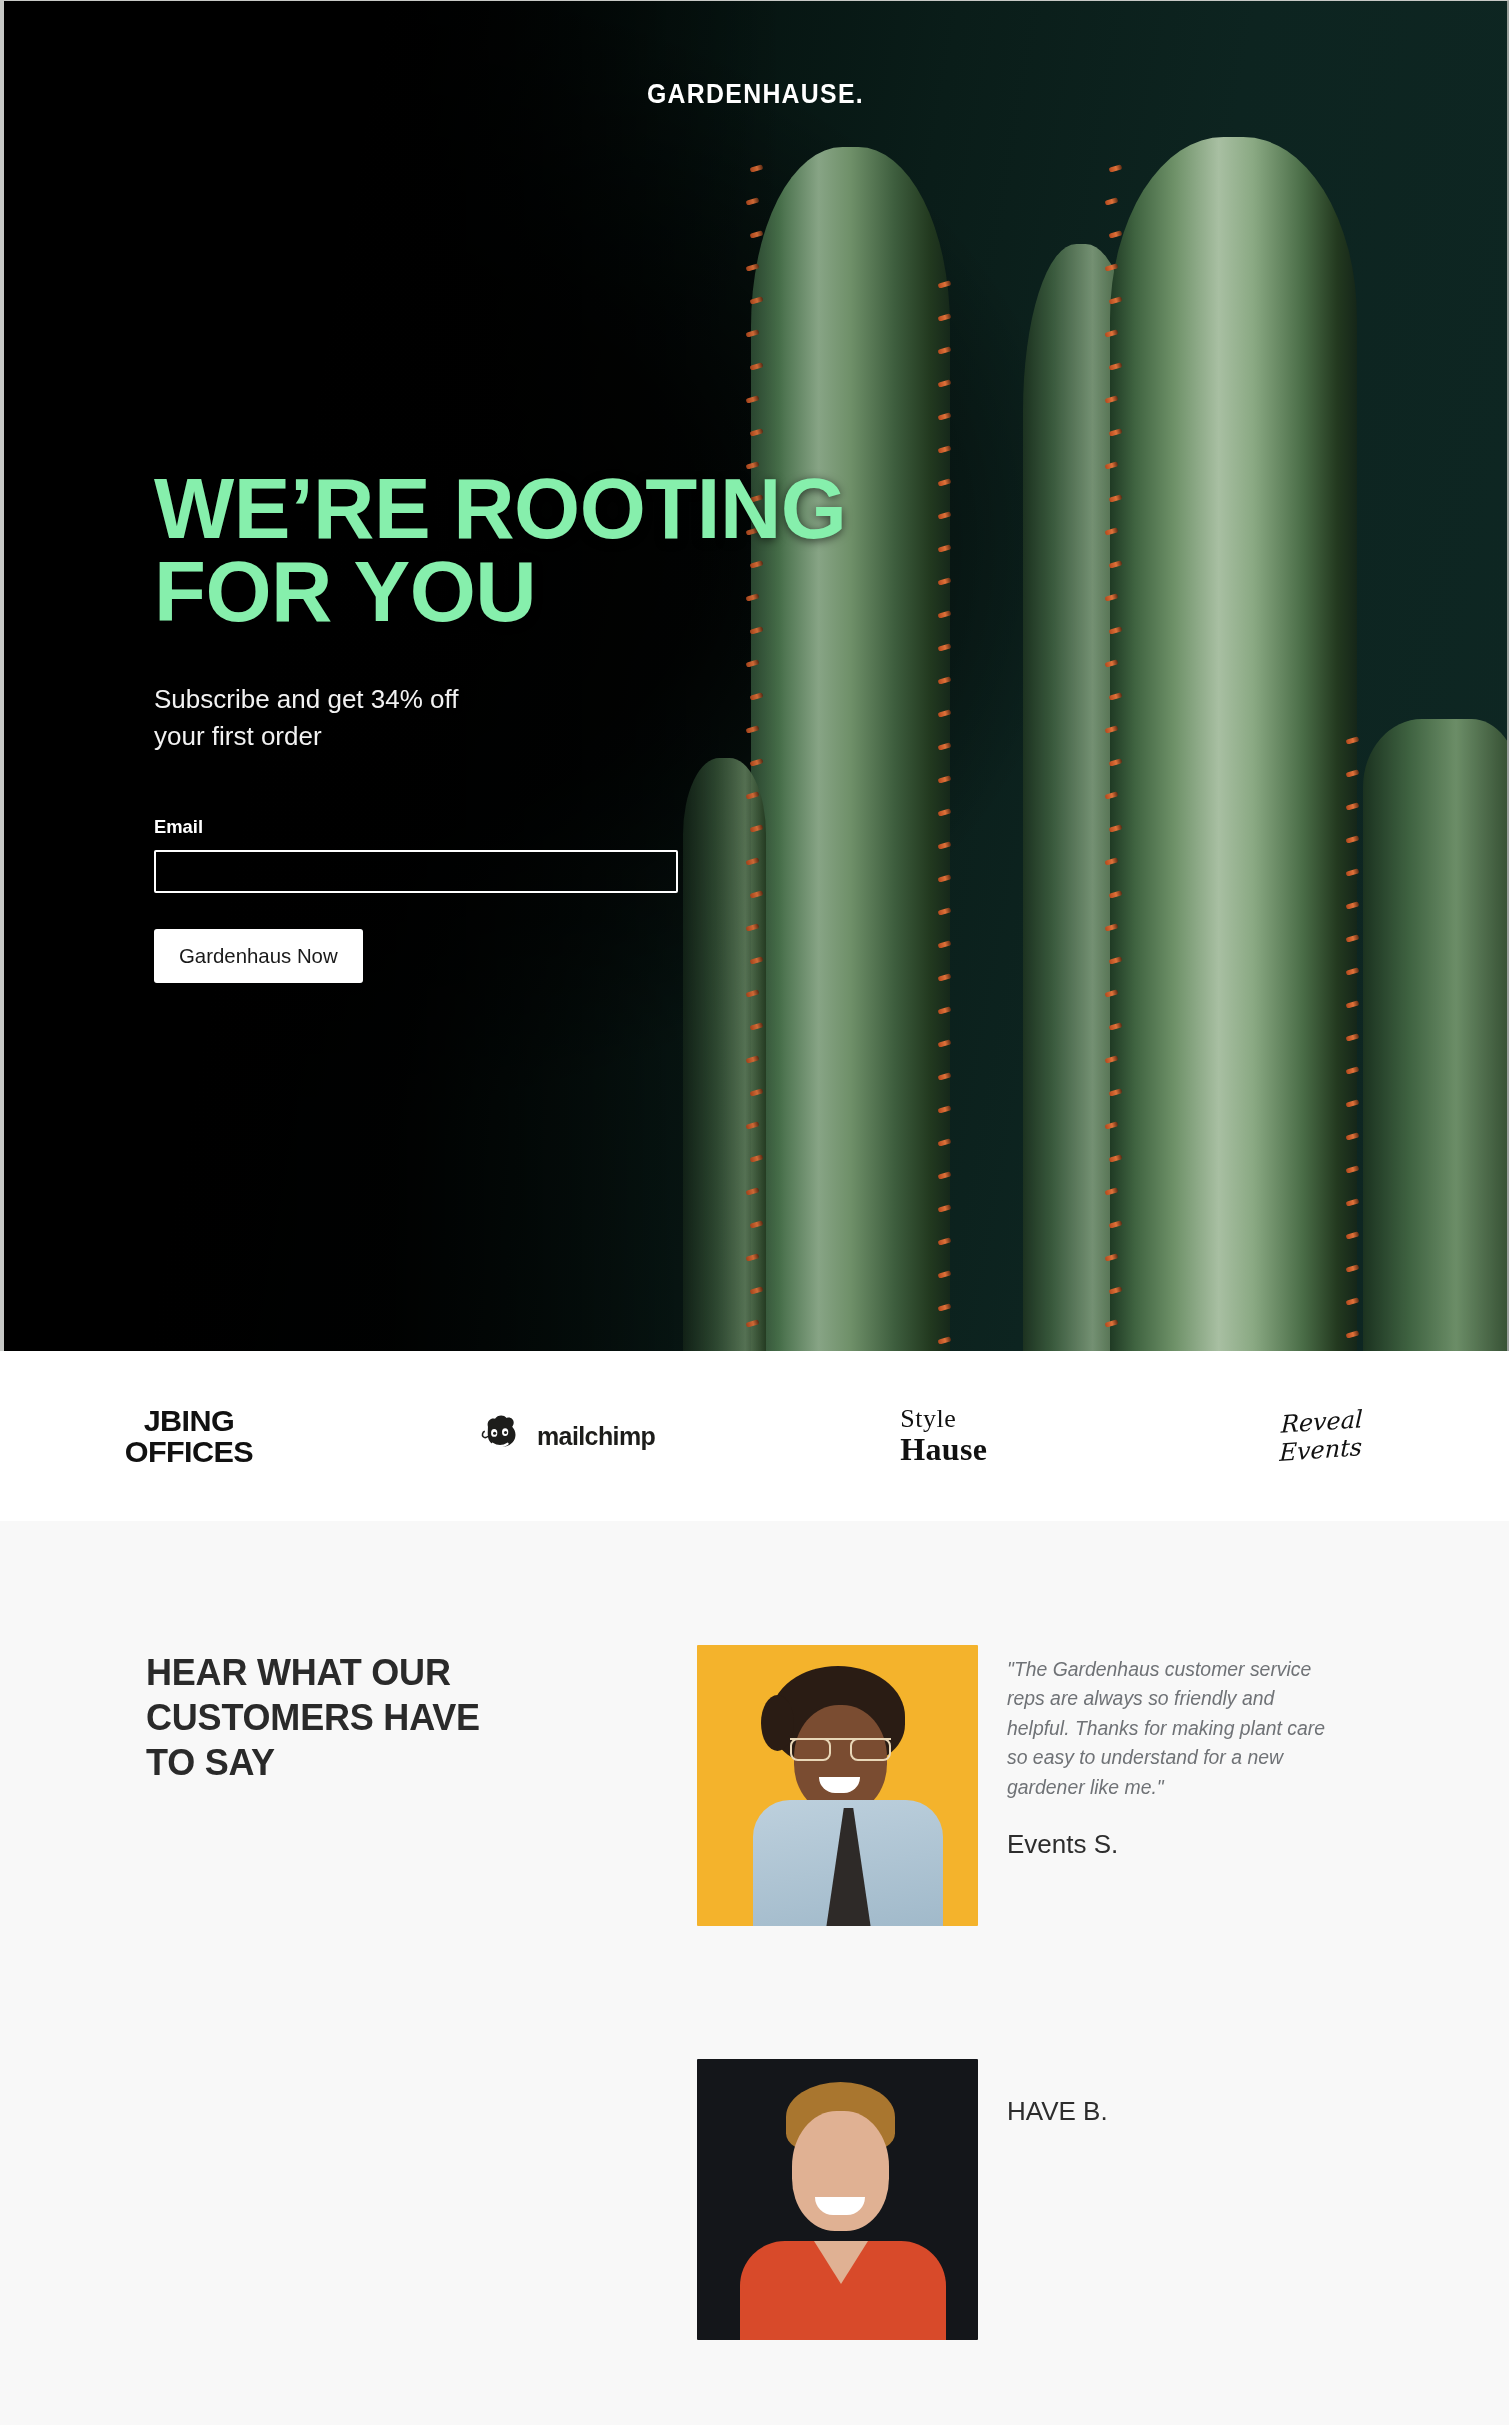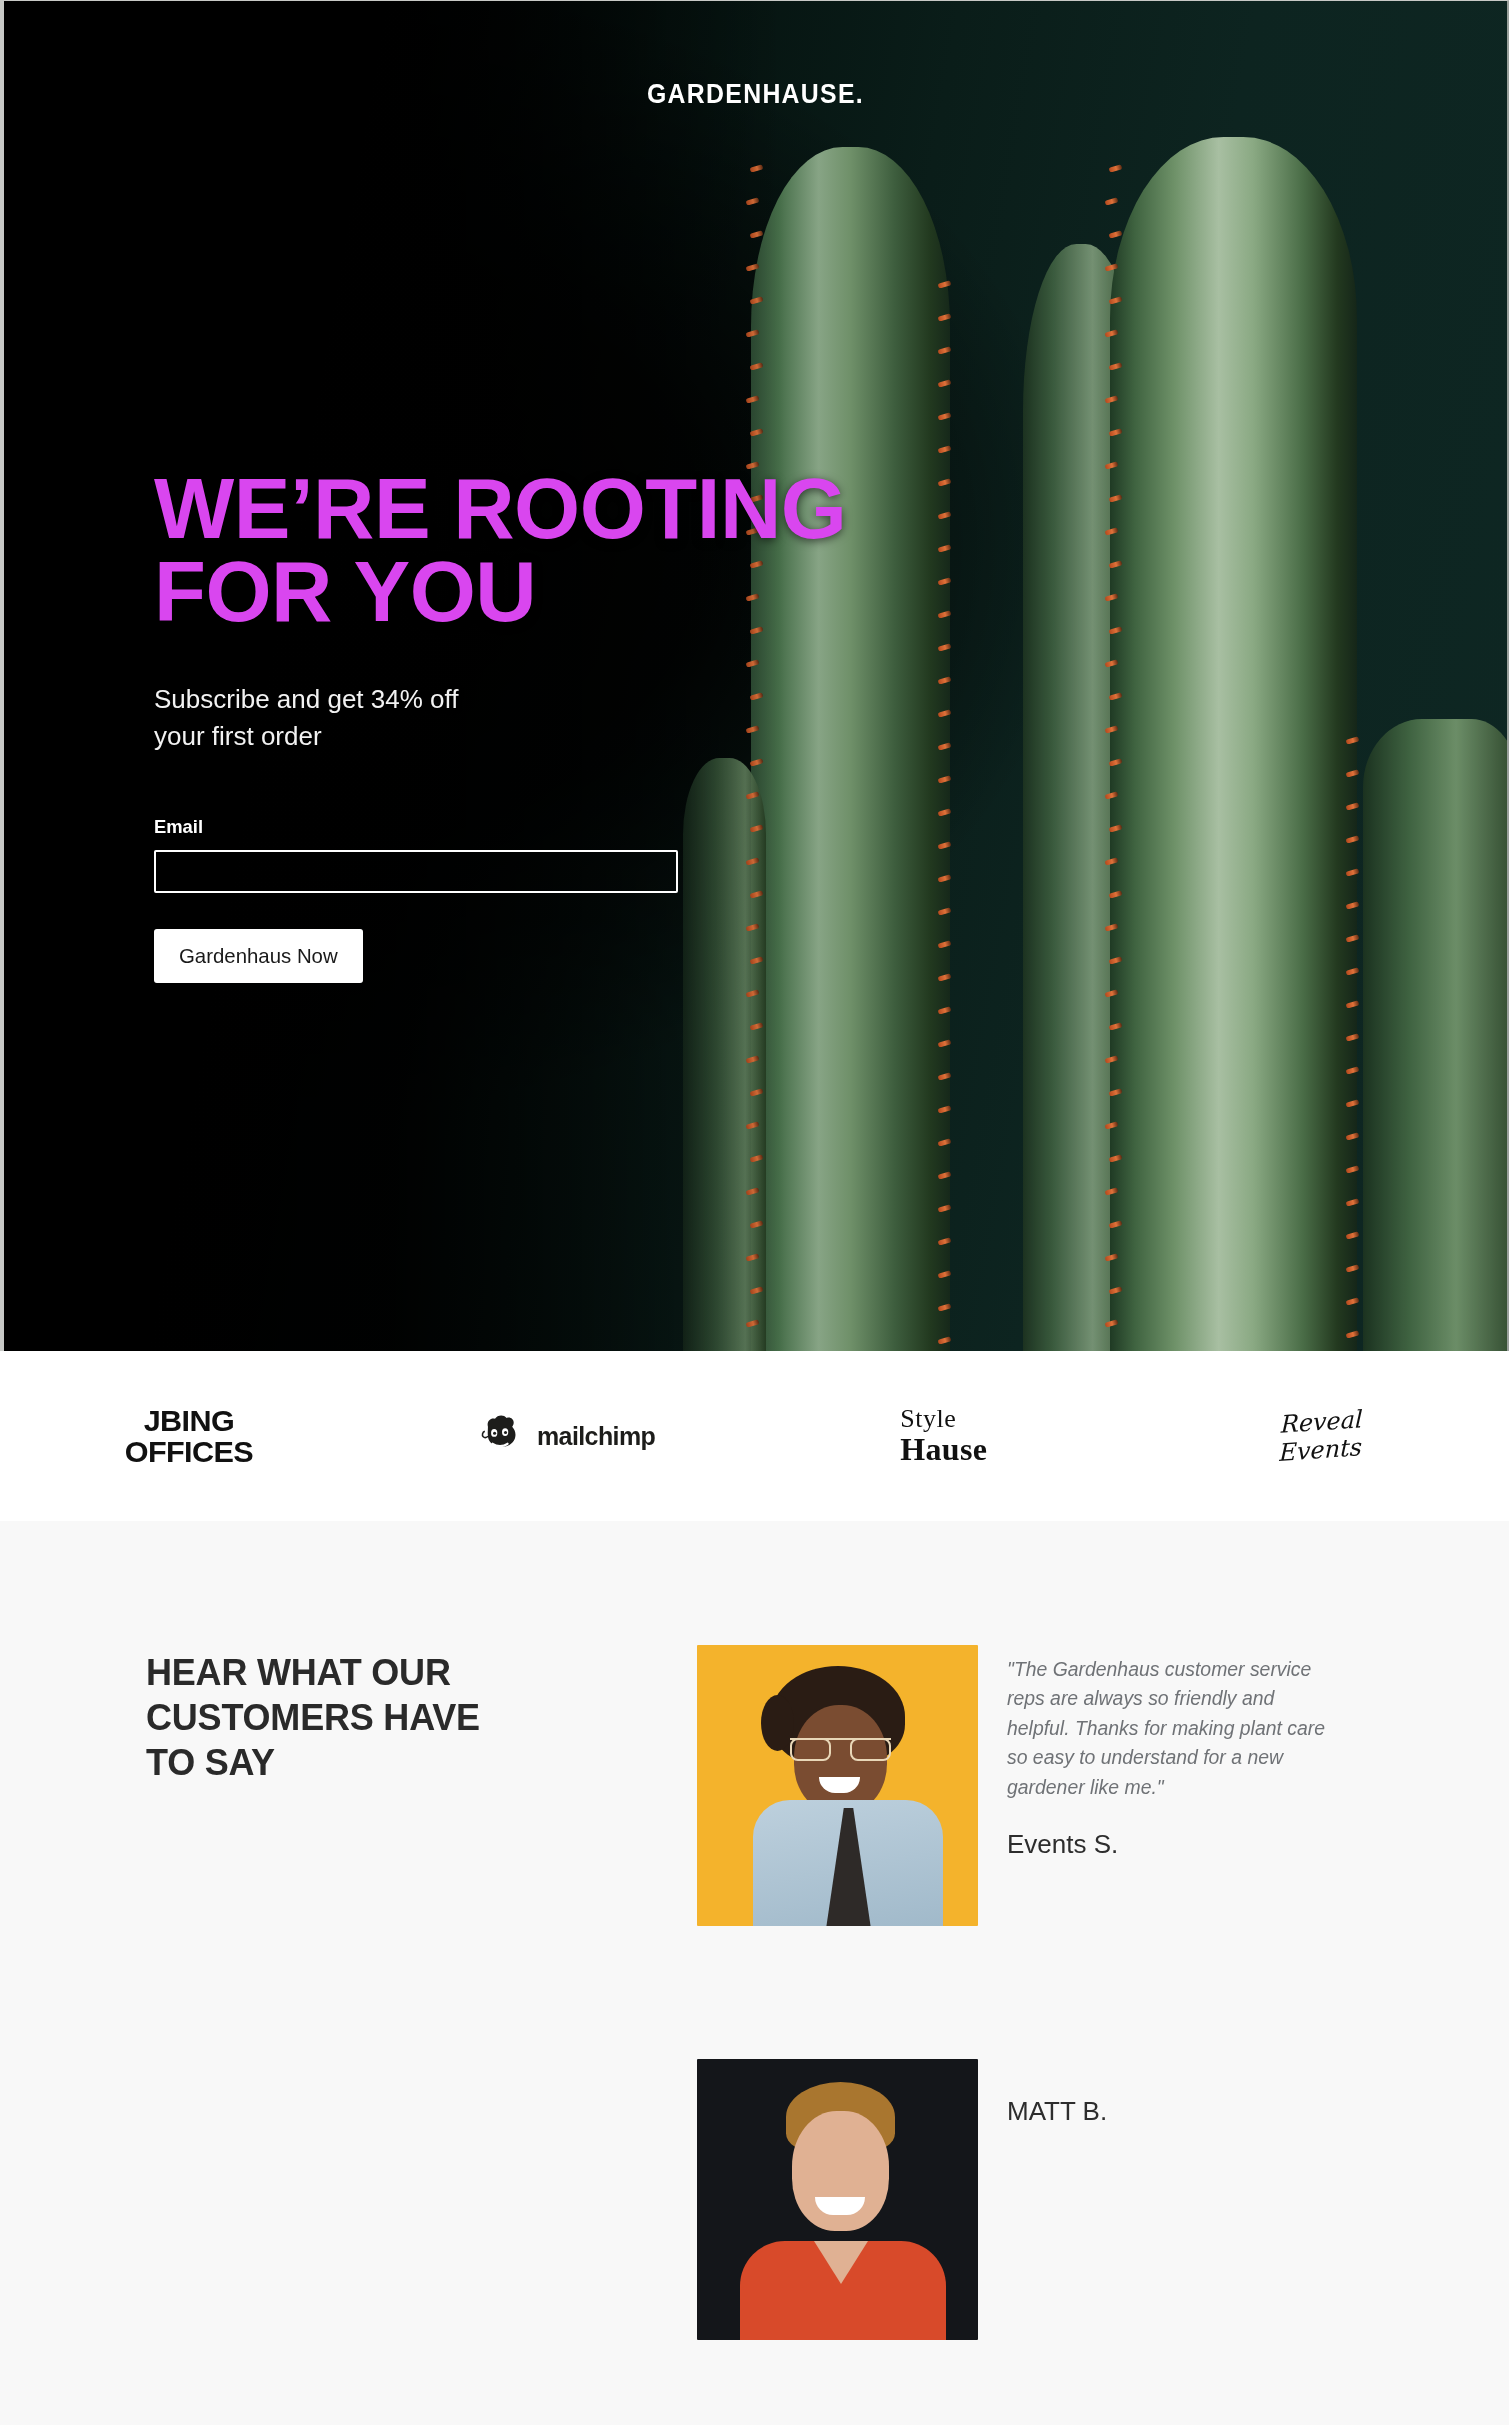--- a/index.html
+++ b/index.html
@@ -84,21 +84,21 @@
     color: #ffffff;
     font-size: 27px;
     font-weight: 700;
     letter-spacing: 1.4px;
     font-family: "Liberation Sans", sans-serif;
     transform: scaleX(.92);
   }
 
   .hero-content { position: absolute; left: 150px; top: 466px; width: 737px; }
   .hero-title {
-    color: #d946ef;
+    color: #86efac;
     font-size: 85px;
     line-height: 0.98;
     font-weight: 700;
     letter-spacing: -0.5px;
     text-transform: uppercase;
     transform: scaleX(1.0);
     font-family: "Liberation Sans", sans-serif;
     white-space: pre-line;
     text-shadow: 0 1.9px 9.7px rgba(0,0,0,.6);
   }
@@ -509,18 +509,18 @@
   </div>
 
   <div class="t-card t-card-2">
     <div class="t-photo photo-matt">
       <div class="pm-hair"></div>
       <div class="pm-face"></div>
       <div class="pm-smile"></div>
       <div class="pm-shirt"></div>
     </div>
     <div class="t-body">
-      <p class="t-author">MATT B.</p>
+      <p class="t-author">HAVE B.</p>
     </div>
   </div>
 
 </div>
 
 
 </body></html>

